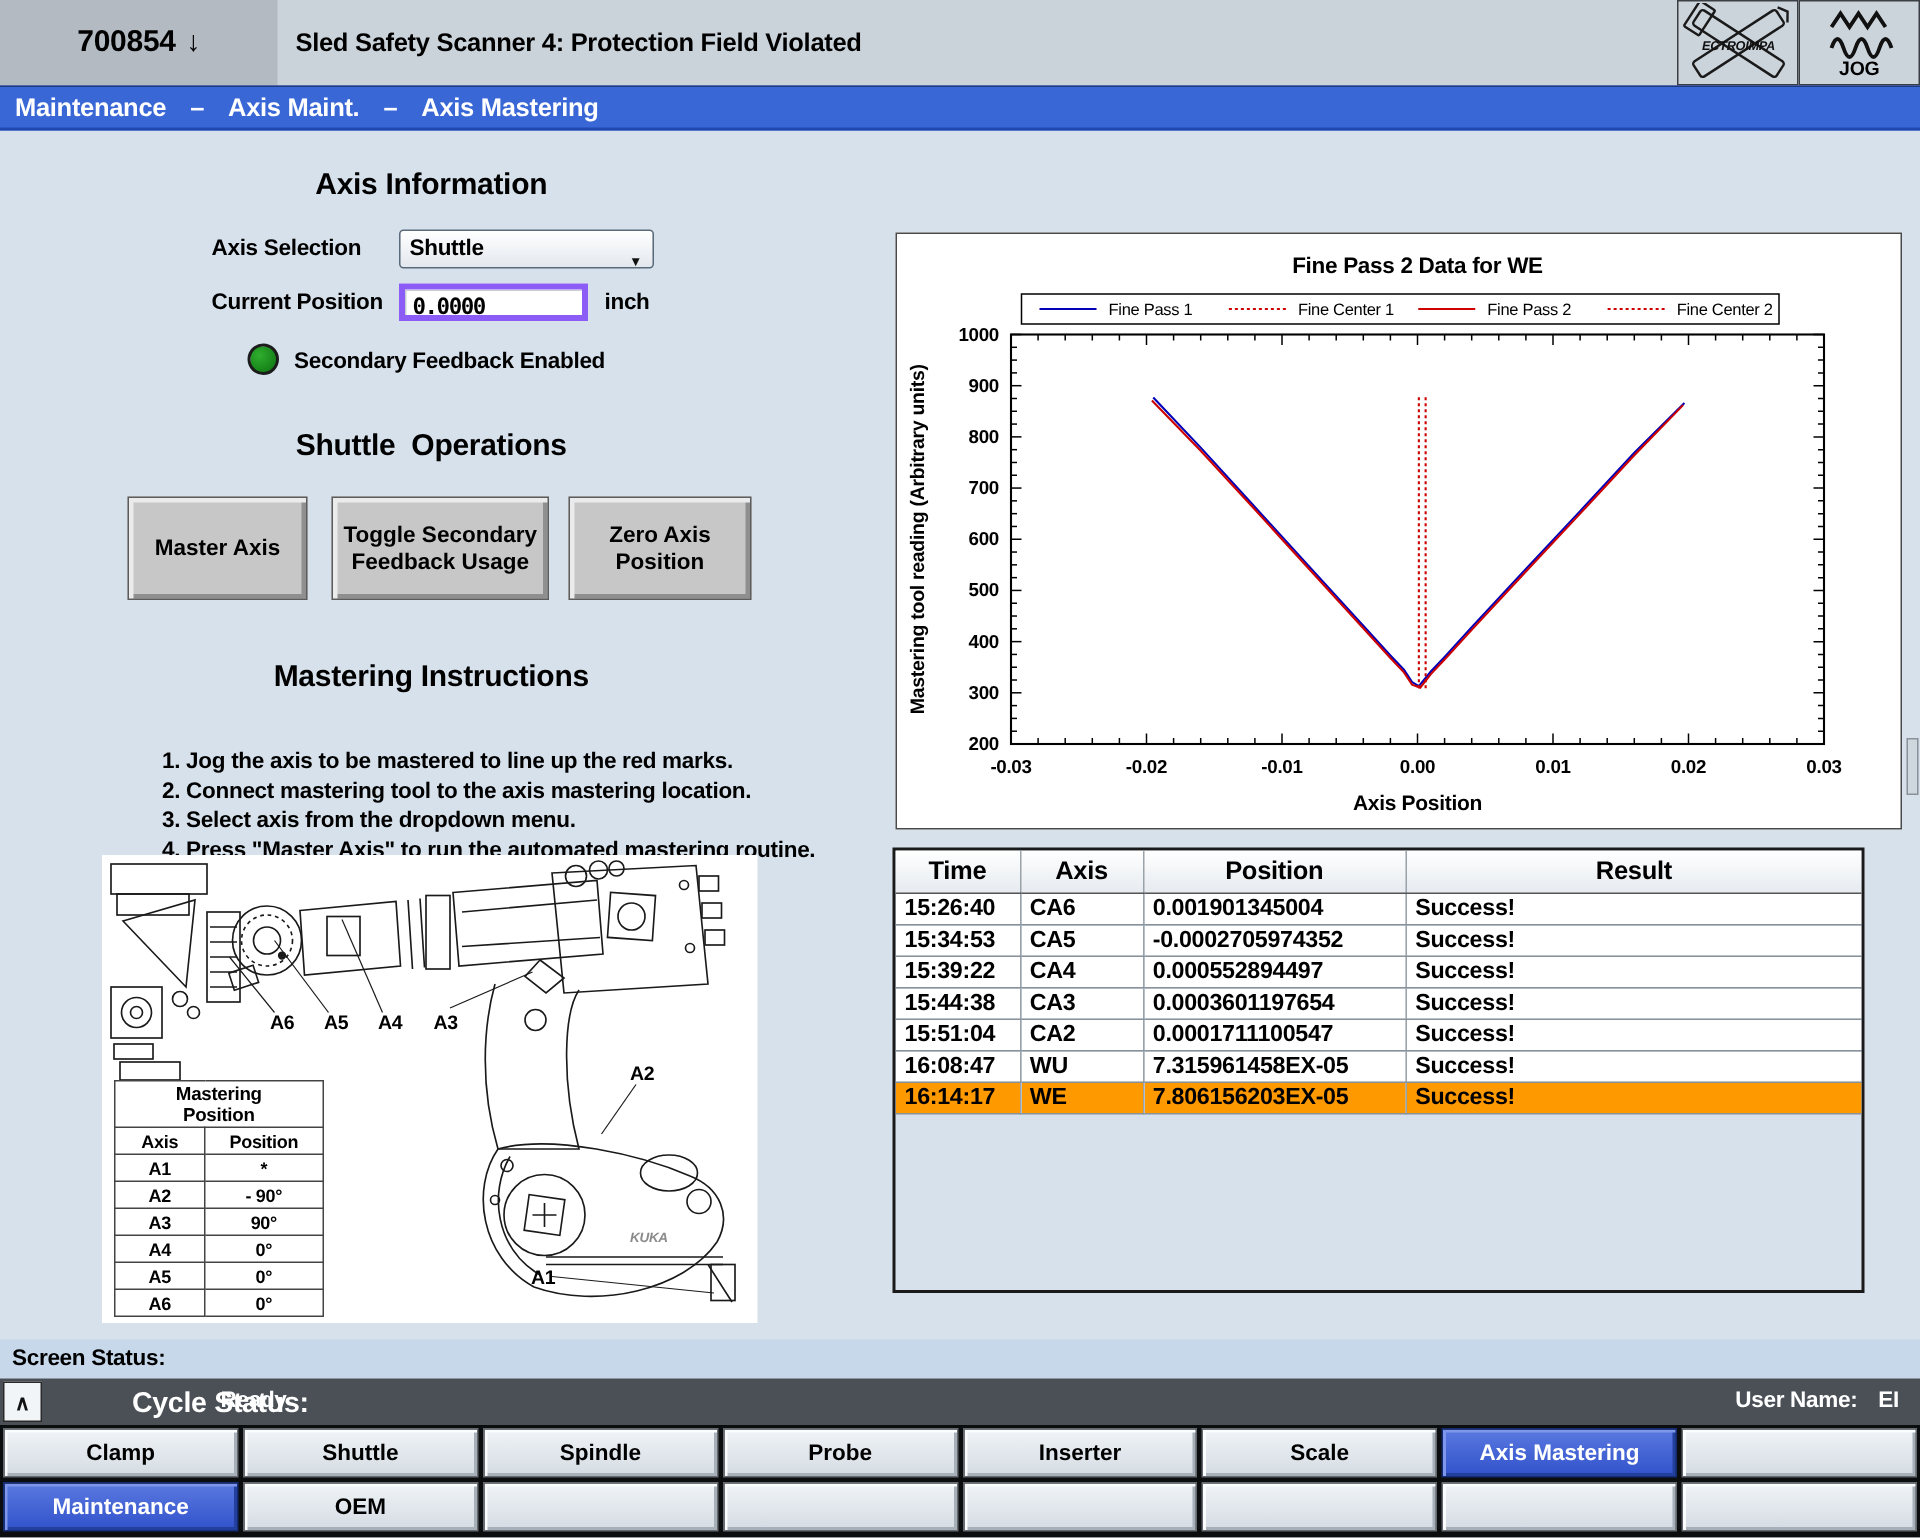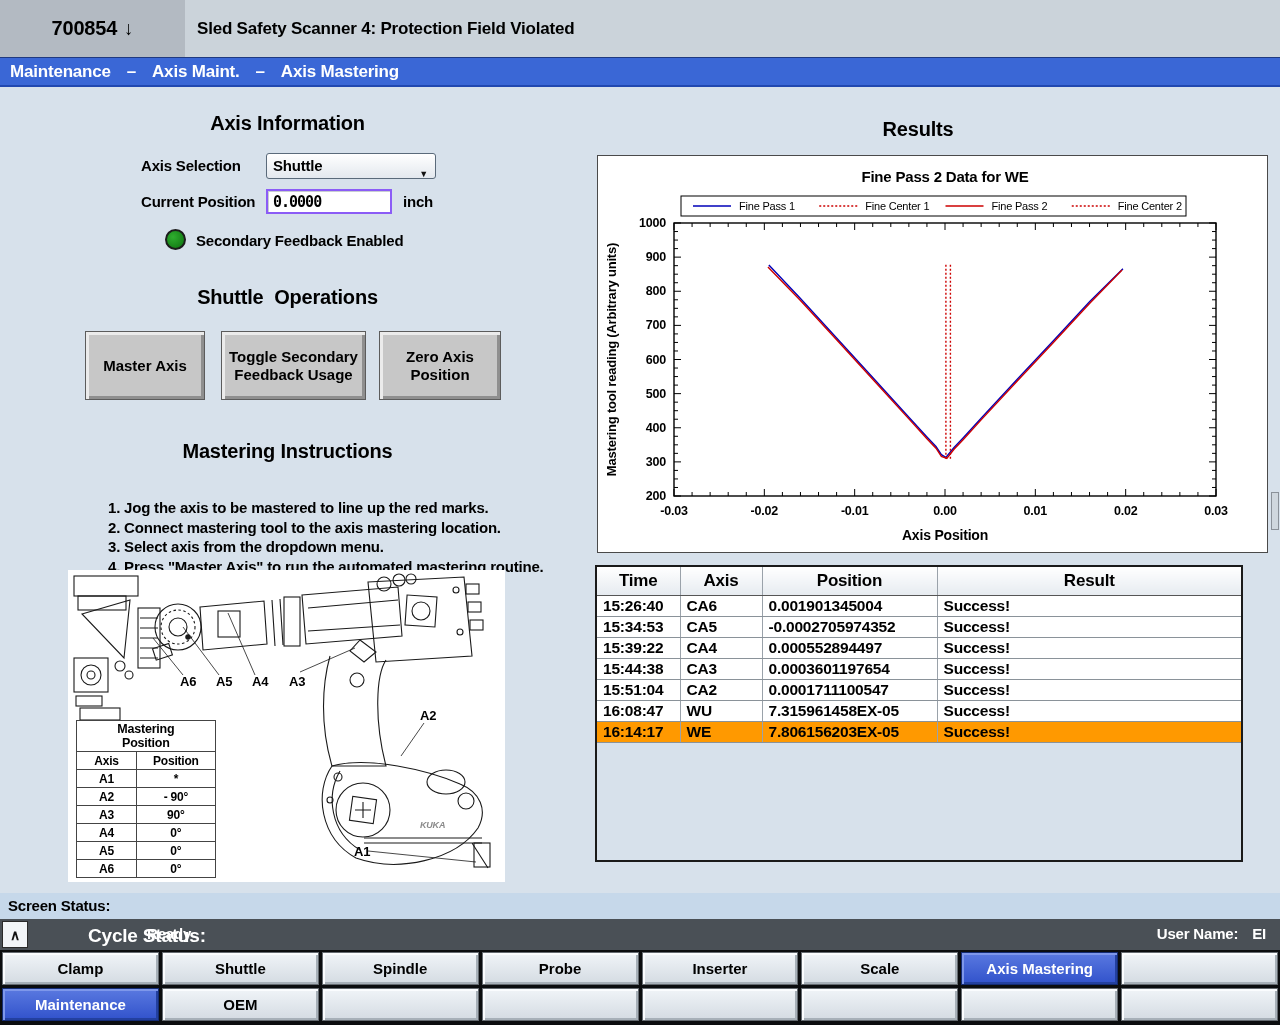--- a/index.html
+++ b/index.html
@@ -30,21 +30,21 @@
   .h-title { position:absolute; left:0; width:575px; text-align:center;
              font-size:20px; font-weight:bold; color:#000; white-space:pre; }
   .lbl { position:absolute; font-size:15px; font-weight:bold; color:#000; }
 
   .dropdown { position:absolute; left:266px; top:153px; width:170px; height:26px;
               background:linear-gradient(#ffffff,#e3e8ee); border:1px solid #5a6a7a; border-radius:3px;
               font-size:15px; font-weight:bold; line-height:24px; padding-left:6px; cursor:pointer; }
   .dropdown .arrow { position:absolute; right:7px; top:8px; font-size:9px; color:#111; }
 
   .pos-input { position:absolute; left:266px; top:189px; width:126px; height:25px; background:#fff;
-               border:2px solid #8b5cf6; box-shadow:inset 1px 1px 0 #c8cdd2;
+               border:4px solid #8b5cf6; box-shadow:inset 1px 1px 0 #c8cdd2;
                font-size:15px; font-weight:bold; line-height:23px; padding-left:5px; font-family:"DejaVu Sans Mono","Liberation Mono",monospace; letter-spacing:-1px;}
   .led { position:absolute; left:165px; top:229px; width:21px; height:21px; border-radius:50%;
          background:radial-gradient(circle at 35% 35%, #2fae2f, #0d710f); border:2px solid #1c1c1c; }
 
   .op-btn { position:absolute; top:331px; height:69px; background:#c7c7c7; border:1px solid #5c5c5c;
             box-shadow:inset 3px 3px 0 #ebebeb, inset -3px -3px 0 #8f8f8f;
             font-family:inherit; font-size:15px; font-weight:bold; color:#000; line-height:18px; cursor:pointer; }
 
   .steps { position:absolute; left:60px; top:498px; width:480px; font-size:15px; font-weight:bold; line-height:19.5px;margin-left:48px; }
 
@@ -95,20 +95,44 @@
 <body>
 
 <div class="screen">
 
   <div class="topbar">
     <div class="alarm-box">
       <span>700854</span>
       <span class="alarm-arrow">↓</span>
     </div>
     <div class="alarm-msg">Sled Safety Scanner 4: Protection Field Violated</div>
+    <div class="top-icons">
+      <div class="icon-cell">
+        <svg width="78" height="54" viewBox="0 0 78 54">
+          <g fill="none" stroke="#1a1a1a" stroke-width="1.6">
+            <g transform="rotate(33 39 27)">
+                <rect x="6" y="21" width="66" height="12" rx="2"></rect>
+                <rect x="2" y="17" width="12" height="20" rx="1"></rect>
+              </g>
+            <g transform="rotate(-33 39 27)">
+                <rect x="6" y="21" width="66" height="12" rx="2"></rect>
+                <path d="M74,21 l4,6 -4,6"></path>
+              </g>
+          </g>
+          <text x="39" y="31" text-anchor="middle" font-size="8.5" font-weight="bold" font-style="italic" fill="#111">ECTROIMPA</text>
+        </svg>
+      </div>
+      <div class="icon-cell">
+        <svg width="46" height="34" viewBox="0 0 46 34">
+          <polyline points="4,12 10,3 16,12 22,3 28,12 34,3 40,12" fill="none" stroke="#111" stroke-width="2.6"></polyline>
+          <path d="M4,26 q4,-12 8,0 q4,12 8,0 q4,-12 8,0 q4,12 8,0 q4,-12 8,0" fill="none" stroke="#111" stroke-width="2.6"></path>
+        </svg>
+        <div class="jog-label">JOG</div>
+      </div>
+    </div>
   </div>
 
   <div class="nav" id="breadcrumb">
       <span>Maintenance</span>
       <span class="sep">–</span>
       <span>Axis Maint.</span>
       <span class="sep">–</span>
       <span>Axis Mastering</span>
     </div>
 
@@ -247,21 +271,20 @@
             <td>0°</td>
           </tr>
           <tr>
             <td>A6</td>
             <td>0°</td>
           </tr>
         </tbody>
       </table>
   </div>
 
-  <div class="h-title" style="left:560px; width:716px; top:118px;">Results</div>
   <div class="chart-panel">
     <svg id="chart-svg" width="669" height="396" viewBox="0 0 669 396">
         <rect x="76" y="67" width="542" height="273" fill="#fff" stroke="#000" stroke-width="1.4"></rect>
         <text x="347" y="26" class="c-title" text-anchor="middle">Fine Pass 2 Data for WE</text>
         <rect x="83" y="40" width="505" height="20" fill="#fff" stroke="#000"></rect>
         <line x1="95" y1="50" x2="133" y2="50" stroke="#0000b8" stroke-width="1.4" stroke-dasharray="none"></line>
         <text x="141" y="54" class="c-leg" text-anchor="start">Fine Pass 1</text>
         <line x1="221.25" y1="50" x2="259.25" y2="50" stroke="#cc0000" stroke-width="1.4" stroke-dasharray="2 2"></line>
         <text x="267.25" y="54" class="c-leg" text-anchor="start">Fine Center 1</text>
         <line x1="347.5" y1="50" x2="385.5" y2="50" stroke="#cc0000" stroke-width="1.4" stroke-dasharray="none"></line>

